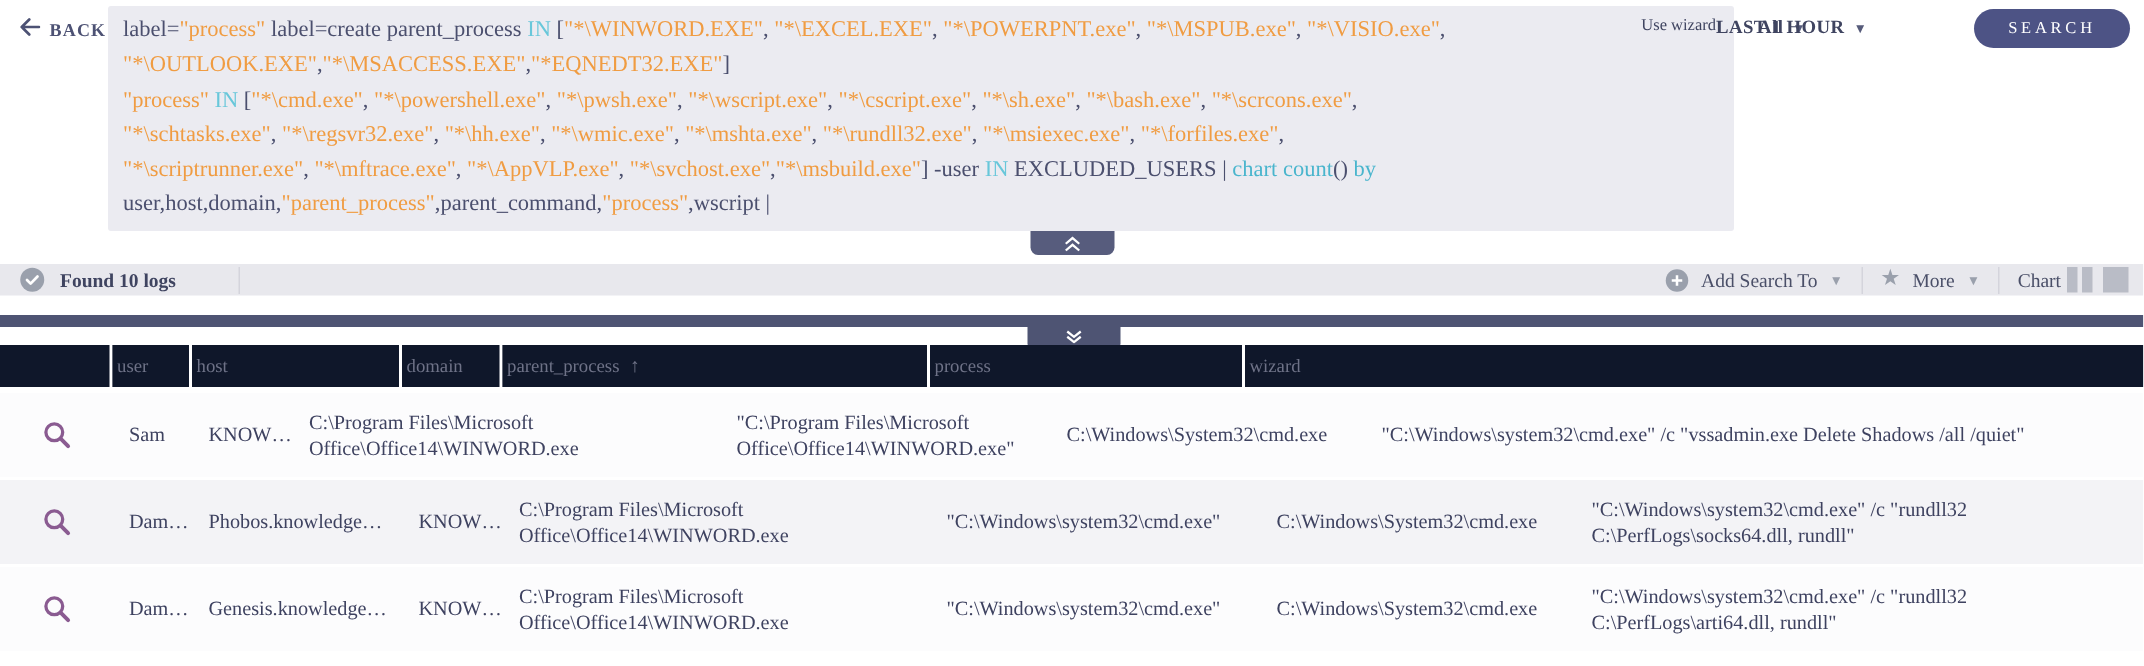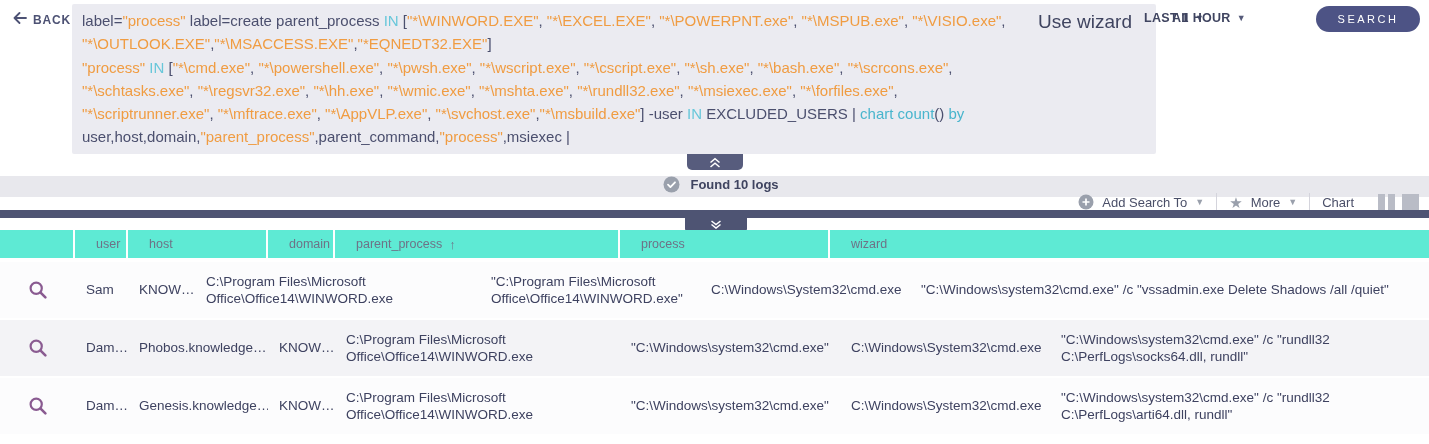--- a/index.html
+++ b/index.html
@@ -1,70 +1,70 @@
 <!DOCTYPE html>
 <html><head>
 <meta charset="utf-8">
 <style>
   * { box-sizing: border-box; }
   body { margin: 0; font-family: "Liberation Sans", sans-serif; background: #fff; }
-  .app { position: relative; width: 1429px; height: 444px; overflow: hidden; background: #fff; }
+  .app { position: relative; width: 1429px; height: 444px; overflow: hidden; background: #fff; font-family: Liberation Serif, serif; }
 
   
   .back { position: absolute; left: 13px; top: 12px; display: flex; gap: 6px; align-items: center;
           color: #4d5274; font-size: 12px; font-weight: 700; letter-spacing: .8px; cursor: pointer; }
   .querybox { position: absolute; left: 72px; top: 4px; width: 1084px; height: 150px;
               background: #ebebf1; border-radius: 2px; padding: 5px 10px; overflow: hidden; }
   .qtext { font-size: 15px; }
   .qline { height: 23.3px; line-height: 23.3px; white-space: pre; }
   .tok-d { color: #4b4f6e; }
   .tok-s { color: #f09c42; }
   .tok-k { color: #68c7da; text-align: right; }
   .tok-f { color: #49b5cd; }
-  .use-wizard { position: absolute; right: 24px; top: 7px; font-size: 19px; color: #3f4460; cursor: pointer; }
+  .use-wizard { position: absolute; right: 12px; top: 7px; font-size: 11px; color: #3f4460; cursor: pointer; }
 
   .dropdown { position: absolute; top: 11px; display: flex; align-items: center; gap: 6px;
               font-size: 12.5px; color: #3f4460; font-weight: 600; letter-spacing: .3px; cursor: pointer; }
   .caret { font-size: 9px; color: #565b7a; }
   .caret.gray { color: #9aa0ac; }
   .scope { left: 1172px; }
   .timerange { left: 1144px; }
   .searchbtn { position: absolute; left: 1316px; top: 6px; width: 104px; height: 26px;
                background: #4d5385; color: #fff; border: none; border-radius: 13px;
                font-family: inherit; font-size: 11px; letter-spacing: 2.5px; cursor: pointer; }
 
   .tab-top { position: absolute; left: 687px; top: 154px; width: 56px; height: 16px; background: #575c7d;
              border-radius: 0 0 5px 5px; display: flex; align-items: center; justify-content: center; cursor: pointer; }
   .tab-mid { position: absolute; left: 685px; top: 218px; width: 62px; height: 13px; background: #4e5473;
              border-radius: 0 0 2px 2px; display: flex; align-items: center; justify-content: center; cursor: pointer; }
 
   
   .foundbar { position: absolute; left: 0; top: 176px; width: 100%; height: 21px; background: #e8e8ed;
-              display: flex; align-items: center; flex-direction: column; }
+              display: flex; align-items: center; }
   .found-left { display: flex; align-items: center; gap: 10px; padding-left: 13px;
                 font-size: 13px; font-weight: 600; color: #3f4460; }
   .vdiv { width: 1px; height: 18px; background: #d4d4dc; }
   .vdiv.after-found { margin-left: 42px; }
   .found-right { margin-left: auto; display: flex; align-items: center; padding-right: 10px;
                  font-size: 13px; color: #4a4f68; text-align: center; }
   .found-right .item { display: flex; align-items: center; gap: 8px; cursor: pointer; }
   .found-right .vdiv { margin: 0 12px; }
   .star { color: #9aa0ac; font-size: 15px; line-height: 1; }
-  .chart-label { margin-right: 24px; }
+  .chart-label { margin-right: 4px; }
   .icon-cols { display: inline-flex; gap: 3px; margin-right: 7px; cursor: pointer; }
   .icon-cols i { display: block; width: 7px; height: 17px; background: #b9bcc6; }
   .icon-square { display: inline-block; width: 17px; height: 17px; background: #b9bcc6; cursor: pointer; }
 
   .darkbar { position: absolute; left: 0; top: 210px; width: 100%; height: 8px; background: #4e5473; }
 
   
   .tablewrap { position: absolute; left: 0; top: 230px; width: 100%; }
   .thead { display: flex; height: 28px; }
-  .th { background: #5eead4; color: #6e7287; font-size: 12.5px; display: flex; align-items: center;
-        padding: 0 21px; border-right: 2px solid #fff; cursor: pointer; }
+  .th { background: #0f172a; color: #6e7287; font-size: 12.5px; display: flex; align-items: center;
+        padding: 0 3px; border-right: 2px solid #fff; cursor: pointer; }
   .th:last-child { border-right: none; }
   .sort-arrow { margin-left: 7px; font-size: 13px; color: #6e7287; }
   .tbody { margin-top: 4px; }
   .tr { display: flex; min-height: 58px; align-items: center; border-bottom: 2px solid #fff; }
   .tr:nth-child(odd) { background: #fcfcfd; }
   .tr:nth-child(even) { background: #f3f3f6; }
   .td { padding: 6px 11px; font-size: 13.5px; color: #3e4260; line-height: 17.5px; }
   .c0 { width: 75px; display: flex; justify-content: center; }
   .c1 { width: 53px; } .c2 { width: 140px; } .c3 { width: 67px; }
   .c4 { width: 285px; } .c5 { width: 220px; } .c6 { width: 210px; } .c7 { flex: 1; }
@@ -85,21 +85,21 @@
     <span>BACK</span>
   </div>
 
   <div class="querybox">
     <div class="qtext">
         <div class="qline"><span class="tok-d">label=</span><span class="tok-s">"process"</span><span class="tok-d"> label=create parent_process </span><span class="tok-k">IN</span><span class="tok-d"> [</span><span class="tok-s">"*\WINWORD.EXE"</span><span class="tok-d">, </span><span class="tok-s">"*\EXCEL.EXE"</span><span class="tok-d">, </span><span class="tok-s">"*\POWERPNT.exe"</span><span class="tok-d">, </span><span class="tok-s">"*\MSPUB.exe"</span><span class="tok-d">, </span><span class="tok-s">"*\VISIO.exe"</span><span class="tok-d">,</span></div>
         <div class="qline"><span class="tok-s">"*\OUTLOOK.EXE"</span><span class="tok-d">,</span><span class="tok-s">"*\MSACCESS.EXE"</span><span class="tok-d">,</span><span class="tok-s">"*EQNEDT32.EXE"</span><span class="tok-d">]</span></div>
         <div class="qline"><span class="tok-s">"process"</span><span class="tok-d"> </span><span class="tok-k">IN</span><span class="tok-d"> [</span><span class="tok-s">"*\cmd.exe"</span><span class="tok-d">, </span><span class="tok-s">"*\powershell.exe"</span><span class="tok-d">, </span><span class="tok-s">"*\pwsh.exe"</span><span class="tok-d">, </span><span class="tok-s">"*\wscript.exe"</span><span class="tok-d">, </span><span class="tok-s">"*\cscript.exe"</span><span class="tok-d">, </span><span class="tok-s">"*\sh.exe"</span><span class="tok-d">, </span><span class="tok-s">"*\bash.exe"</span><span class="tok-d">, </span><span class="tok-s">"*\scrcons.exe"</span><span class="tok-d">,</span></div>
         <div class="qline"><span class="tok-s">"*\schtasks.exe"</span><span class="tok-d">, </span><span class="tok-s">"*\regsvr32.exe"</span><span class="tok-d">, </span><span class="tok-s">"*\hh.exe"</span><span class="tok-d">, </span><span class="tok-s">"*\wmic.exe"</span><span class="tok-d">, </span><span class="tok-s">"*\mshta.exe"</span><span class="tok-d">, </span><span class="tok-s">"*\rundll32.exe"</span><span class="tok-d">, </span><span class="tok-s">"*\msiexec.exe"</span><span class="tok-d">, </span><span class="tok-s">"*\forfiles.exe"</span><span class="tok-d">,</span></div>
         <div class="qline"><span class="tok-s">"*\scriptrunner.exe"</span><span class="tok-d">, </span><span class="tok-s">"*\mftrace.exe"</span><span class="tok-d">, </span><span class="tok-s">"*\AppVLP.exe"</span><span class="tok-d">, </span><span class="tok-s">"*\svchost.exe"</span><span class="tok-d">,</span><span class="tok-s">"*\msbuild.exe"</span><span class="tok-d">] -user </span><span class="tok-k">IN</span><span class="tok-d"> EXCLUDED_USERS | </span><span class="tok-f">chart count</span><span class="tok-d">()</span><span class="tok-f"> by</span></div>
-        <div class="qline"><span class="tok-d">user,host,domain,</span><span class="tok-s">"parent_process"</span><span class="tok-d">,parent_command,</span><span class="tok-s">"process"</span><span class="tok-d">,msiexec |</span></div>
+        <div class="qline"><span class="tok-d">user,host,domain,</span><span class="tok-s">"parent_process"</span><span class="tok-d">,parent_command,</span><span class="tok-s">"process"</span><span class="tok-d">,wscript |</span></div>
       </div>
     <div class="use-wizard">Use wizard</div>
   </div>
 
   <div class="dropdown scope">
     <span>All</span>
     <span class="caret">▼</span>
   </div>
 
   <div class="dropdown timerange">

